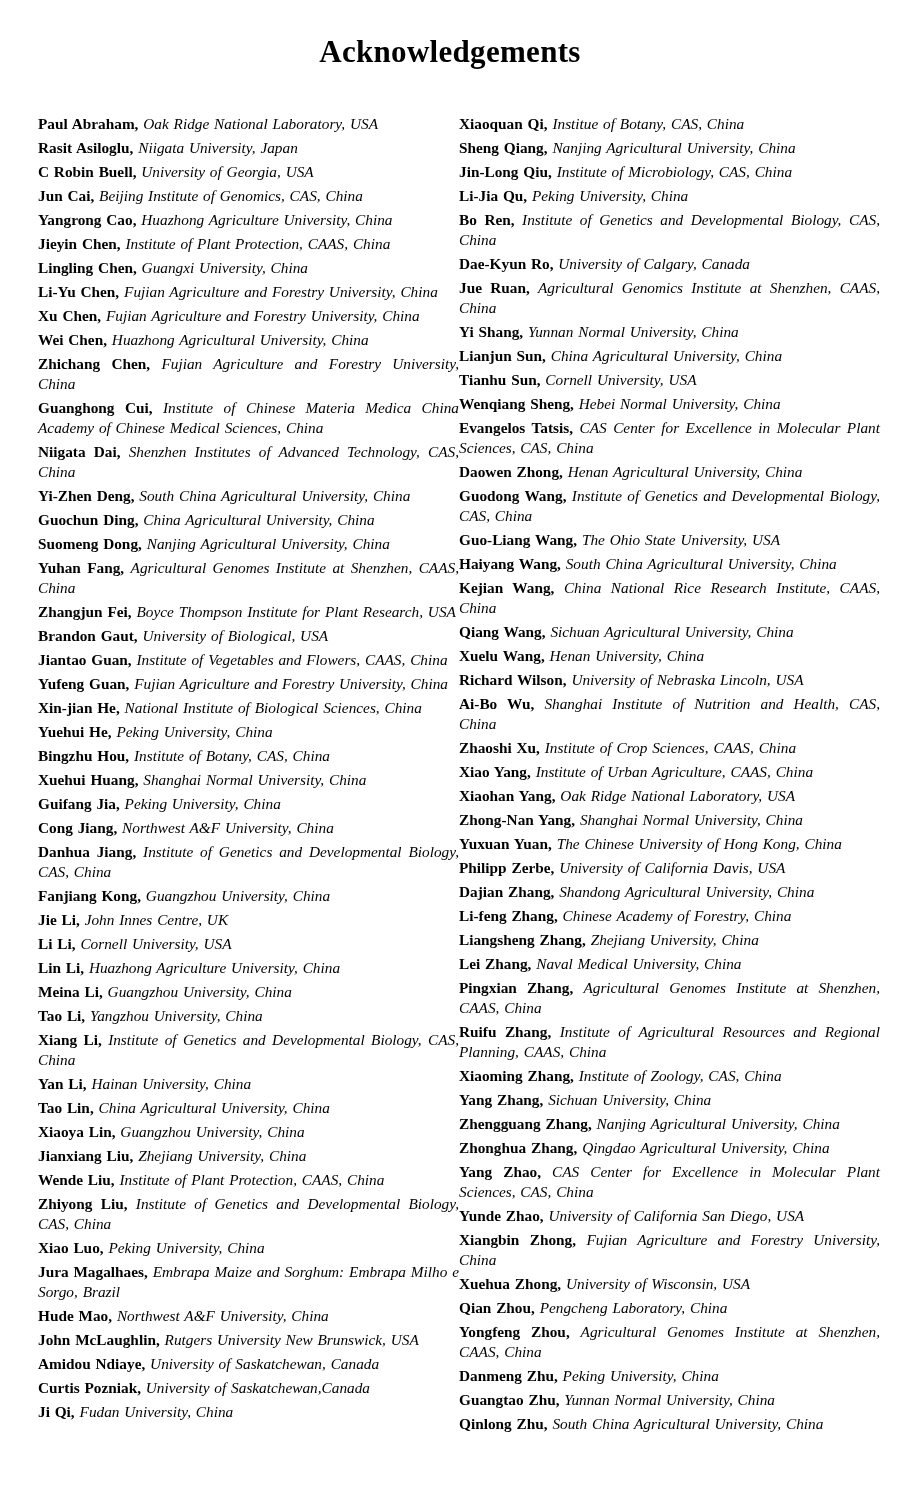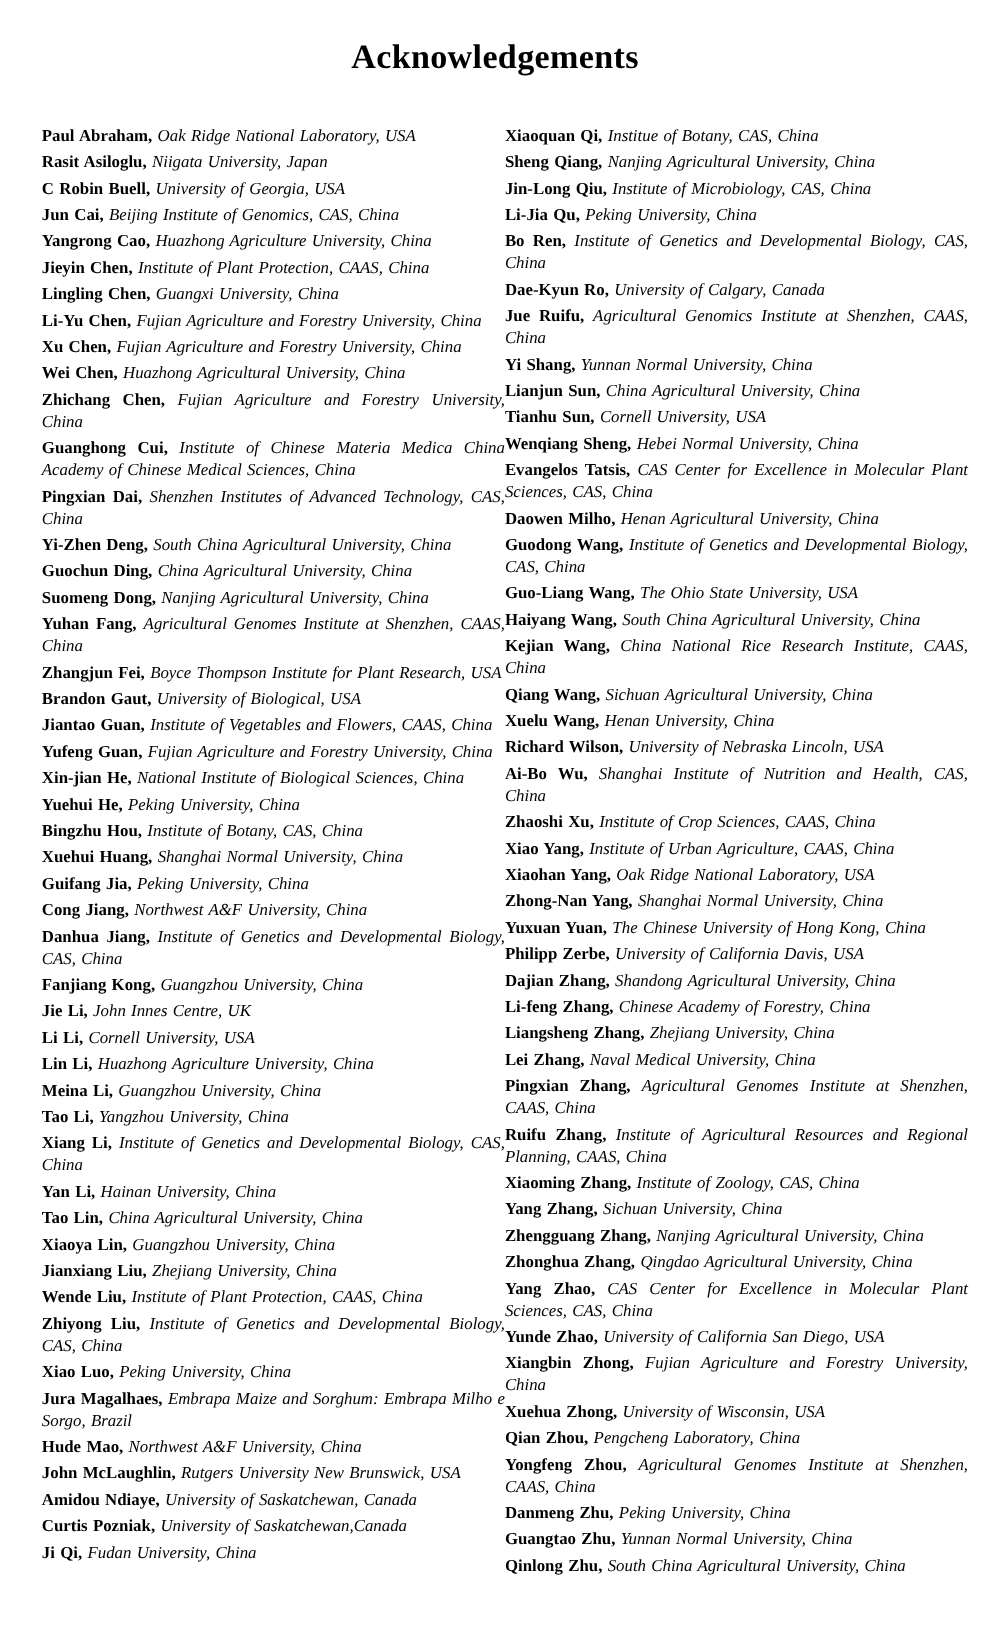--- a/index.html
+++ b/index.html
@@ -62,21 +62,21 @@
         <p class="entry"><b class="name">C Robin Buell,</b> <em class="affil">University of Georgia, USA</em></p>
         <p class="entry"><b class="name">Jun Cai,</b> <em class="affil">Beijing Institute of Genomics, CAS, China</em></p>
         <p class="entry"><b class="name">Yangrong Cao,</b> <em class="affil">Huazhong Agriculture University, China</em></p>
         <p class="entry"><b class="name">Jieyin Chen,</b> <em class="affil">Institute of Plant Protection, CAAS, China</em></p>
         <p class="entry"><b class="name">Lingling Chen,</b> <em class="affil">Guangxi University, China</em></p>
         <p class="entry"><b class="name">Li-Yu Chen,</b> <em class="affil">Fujian Agriculture and Forestry University, China</em></p>
         <p class="entry"><b class="name">Xu Chen,</b> <em class="affil">Fujian Agriculture and Forestry University, China</em></p>
         <p class="entry"><b class="name">Wei Chen,</b> <em class="affil">Huazhong Agricultural University, China</em></p>
         <p class="entry"><b class="name">Zhichang Chen,</b> <em class="affil">Fujian Agriculture and Forestry University, China</em></p>
         <p class="entry"><b class="name">Guanghong Cui,</b> <em class="affil">Institute of Chinese Materia Medica China Academy of Chinese Medical Sciences, China</em></p>
-        <p class="entry"><b class="name">Pingxian Dai,</b> <em class="affil">Shenzhen Institutes of Advanced Technology, CAS, China</em></p>
+        <p class="entry"><b class="name">Niigata Dai,</b> <em class="affil">Shenzhen Institutes of Advanced Technology, CAS, China</em></p>
         <p class="entry"><b class="name">Yi-Zhen Deng,</b> <em class="affil">South China Agricultural University, China</em></p>
         <p class="entry"><b class="name">Guochun Ding,</b> <em class="affil">China Agricultural University, China</em></p>
         <p class="entry"><b class="name">Suomeng Dong,</b> <em class="affil">Nanjing Agricultural University, China</em></p>
         <p class="entry"><b class="name">Yuhan Fang,</b> <em class="affil">Agricultural Genomes Institute at Shenzhen, CAAS, China</em></p>
         <p class="entry"><b class="name">Zhangjun Fei,</b> <em class="affil">Boyce Thompson Institute for Plant Research, USA</em></p>
         <p class="entry"><b class="name">Brandon Gaut,</b> <em class="affil">University of Biological, USA</em></p>
         <p class="entry"><b class="name">Jiantao Guan,</b> <em class="affil">Institute of Vegetables and Flowers, CAAS, China</em></p>
         <p class="entry"><b class="name">Yufeng Guan,</b> <em class="affil">Fujian Agriculture and Forestry University, China</em></p>
         <p class="entry"><b class="name">Xin-jian He,</b> <em class="affil">National Institute of Biological Sciences, China</em></p>
         <p class="entry"><b class="name">Yuehui He,</b> <em class="affil">Peking University, China</em></p>
@@ -106,27 +106,27 @@
         <p class="entry"><b class="name">Curtis Pozniak,</b> <em class="affil">University of Saskatchewan,Canada</em></p>
         <p class="entry"><b class="name">Ji Qi,</b> <em class="affil">Fudan University, China</em></p>
       </div>
     <div class="col" id="col-right">
         <p class="entry"><b class="name">Xiaoquan Qi,</b> <em class="affil">Institue of Botany, CAS, China</em></p>
         <p class="entry"><b class="name">Sheng Qiang,</b> <em class="affil">Nanjing Agricultural University, China</em></p>
         <p class="entry"><b class="name">Jin-Long Qiu,</b> <em class="affil">Institute of Microbiology, CAS, China</em></p>
         <p class="entry"><b class="name">Li-Jia Qu,</b> <em class="affil">Peking University, China</em></p>
         <p class="entry"><b class="name">Bo Ren,</b> <em class="affil">Institute of Genetics and Developmental Biology, CAS, China</em></p>
         <p class="entry"><b class="name">Dae-Kyun Ro,</b> <em class="affil">University of Calgary, Canada</em></p>
-        <p class="entry"><b class="name">Jue Ruifu,</b> <em class="affil">Agricultural Genomics Institute at Shenzhen, CAAS, China</em></p>
+        <p class="entry"><b class="name">Jue Ruan,</b> <em class="affil">Agricultural Genomics Institute at Shenzhen, CAAS, China</em></p>
         <p class="entry"><b class="name">Yi Shang,</b> <em class="affil">Yunnan Normal University, China</em></p>
         <p class="entry"><b class="name">Lianjun Sun,</b> <em class="affil">China Agricultural University, China</em></p>
         <p class="entry"><b class="name">Tianhu Sun,</b> <em class="affil">Cornell University, USA</em></p>
         <p class="entry"><b class="name">Wenqiang Sheng,</b> <em class="affil">Hebei Normal University, China</em></p>
         <p class="entry"><b class="name">Evangelos Tatsis,</b> <em class="affil">CAS Center for Excellence in Molecular Plant Sciences, CAS, China</em></p>
-        <p class="entry"><b class="name">Daowen Milho,</b> <em class="affil">Henan Agricultural University, China</em></p>
+        <p class="entry"><b class="name">Daowen Zhong,</b> <em class="affil">Henan Agricultural University, China</em></p>
         <p class="entry"><b class="name">Guodong Wang,</b> <em class="affil">Institute of Genetics and Developmental Biology, CAS, China</em></p>
         <p class="entry"><b class="name">Guo-Liang Wang,</b> <em class="affil">The Ohio State University, USA</em></p>
         <p class="entry"><b class="name">Haiyang Wang,</b> <em class="affil">South China Agricultural University, China</em></p>
         <p class="entry"><b class="name">Kejian Wang,</b> <em class="affil">China National Rice Research Institute, CAAS, China</em></p>
         <p class="entry"><b class="name">Qiang Wang,</b> <em class="affil">Sichuan Agricultural University, China</em></p>
         <p class="entry"><b class="name">Xuelu Wang,</b> <em class="affil">Henan University, China</em></p>
         <p class="entry"><b class="name">Richard Wilson,</b> <em class="affil">University of Nebraska Lincoln, USA</em></p>
         <p class="entry"><b class="name">Ai-Bo Wu,</b> <em class="affil">Shanghai Institute of Nutrition and Health, CAS, China</em></p>
         <p class="entry"><b class="name">Zhaoshi Xu,</b> <em class="affil">Institute of Crop Sciences, CAAS, China</em></p>
         <p class="entry"><b class="name">Xiao Yang,</b> <em class="affil">Institute of Urban Agriculture, CAAS, China</em></p>

